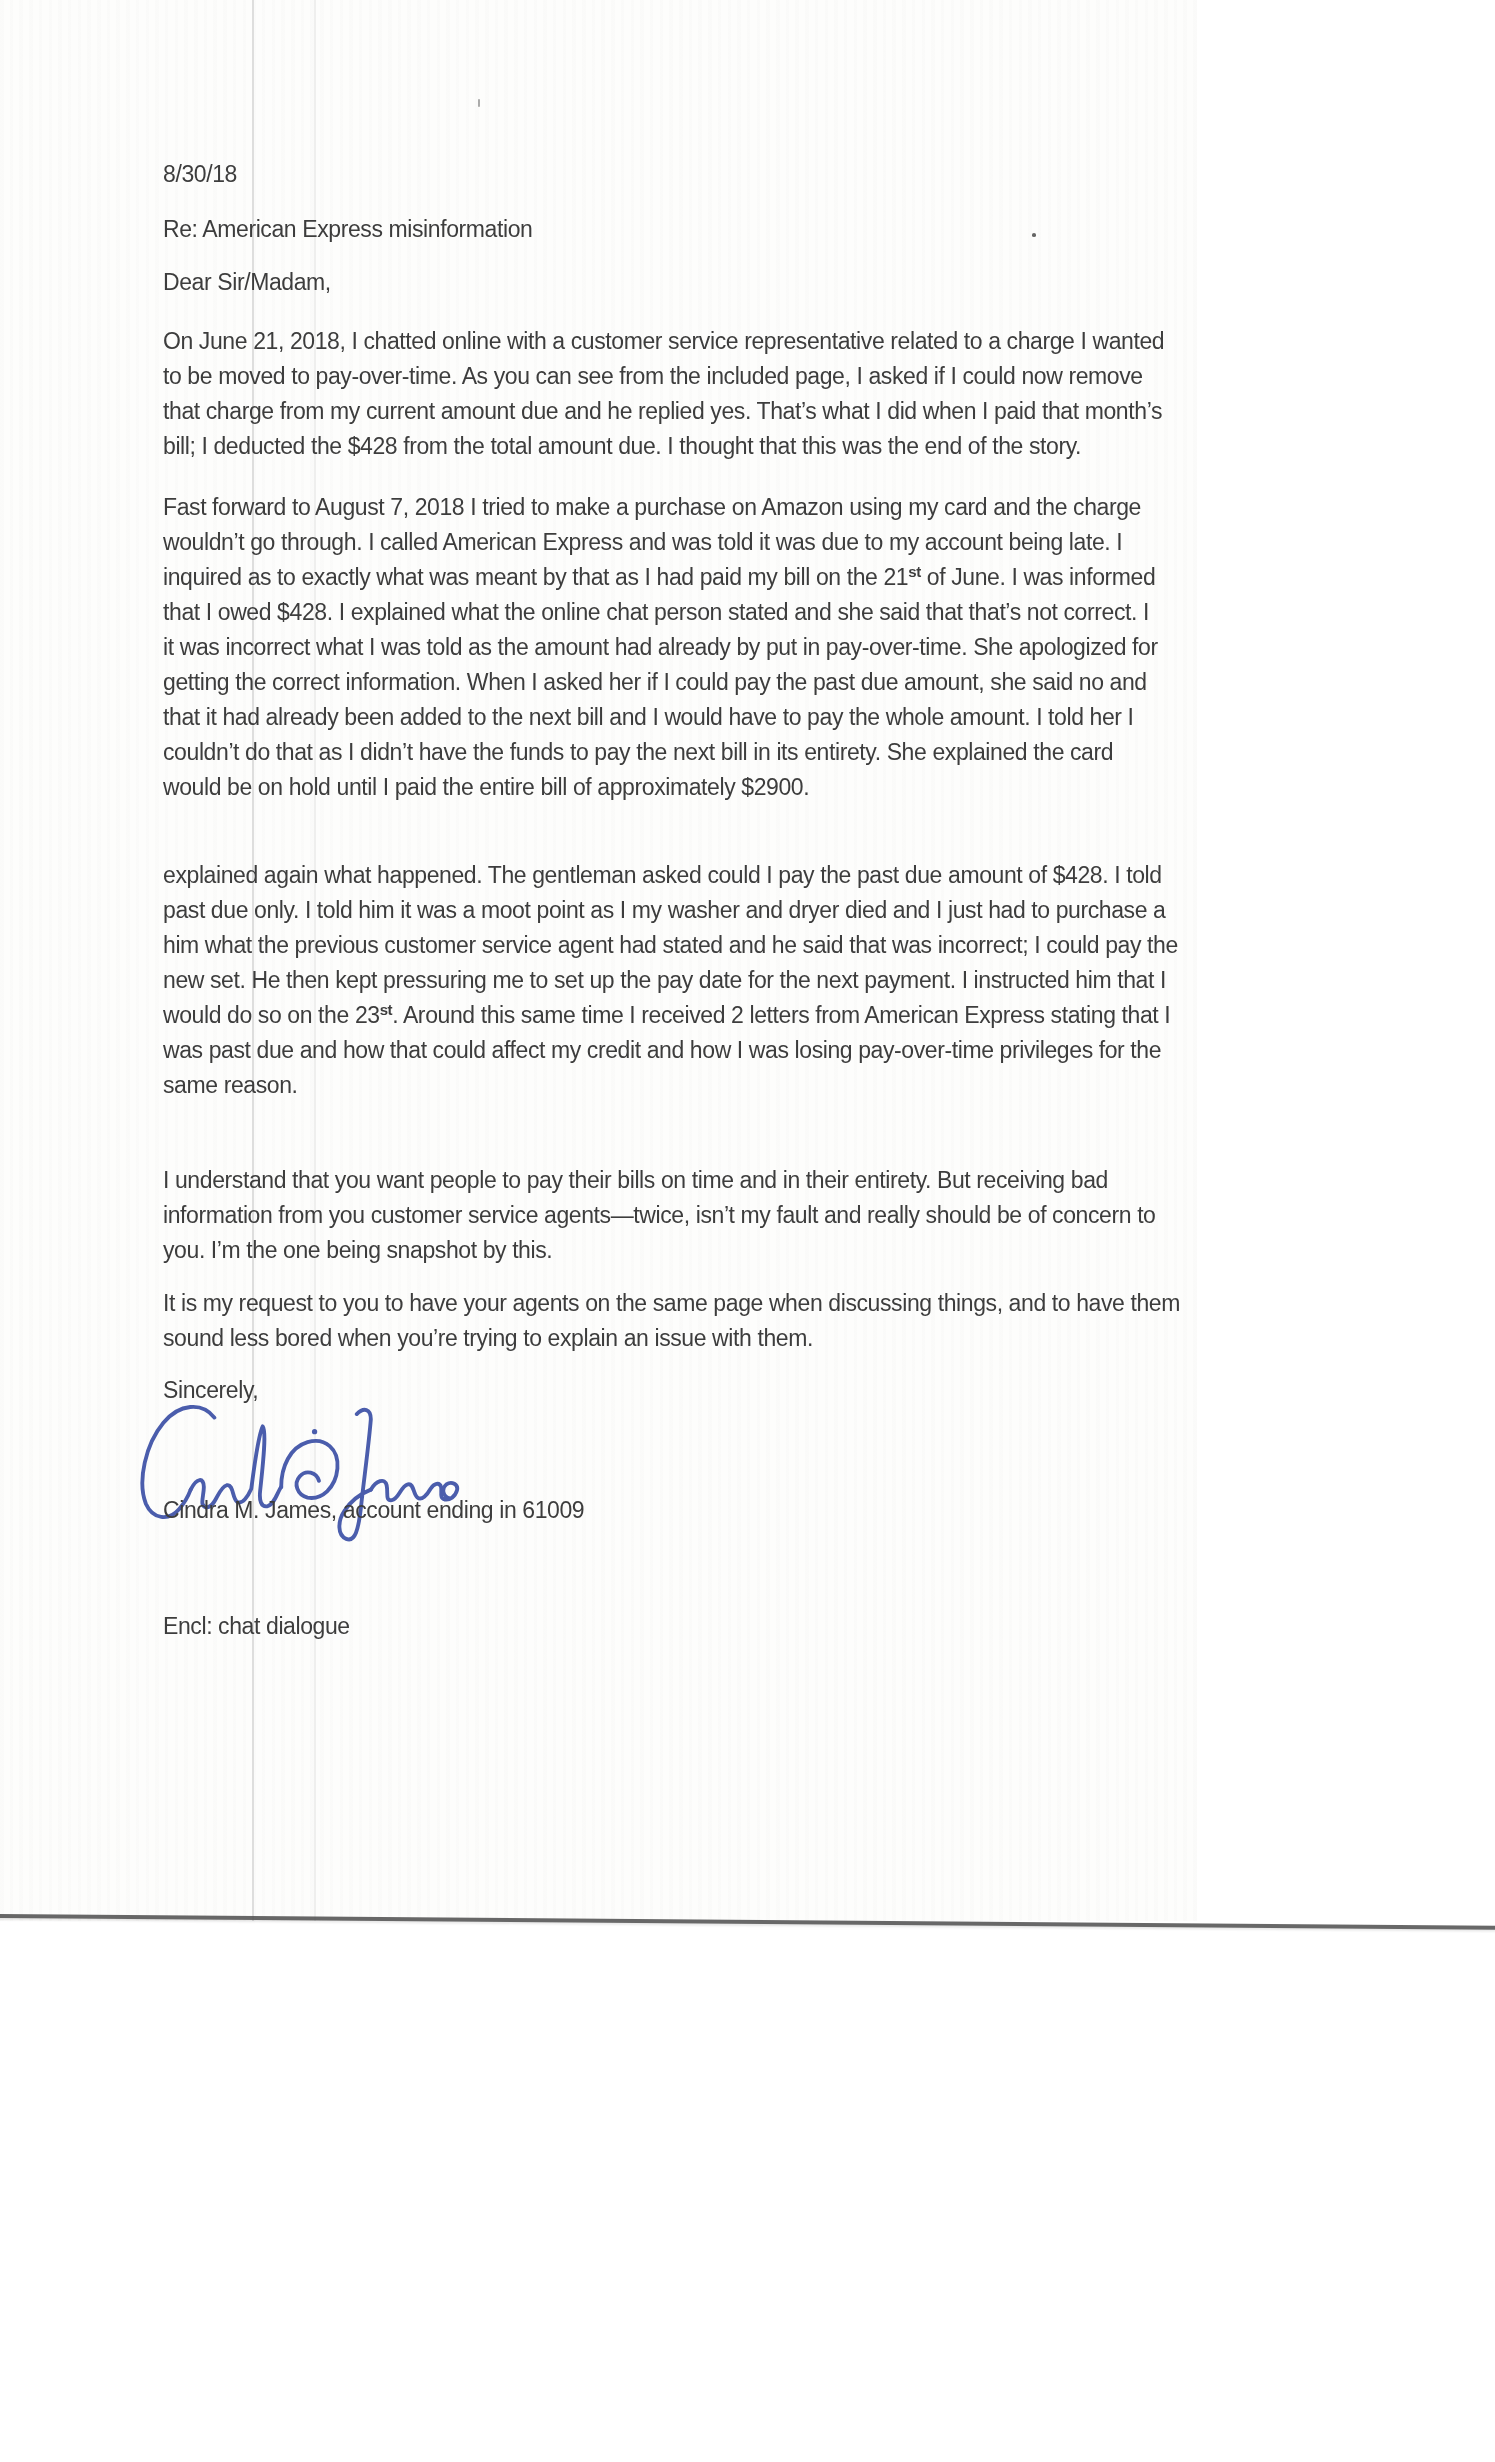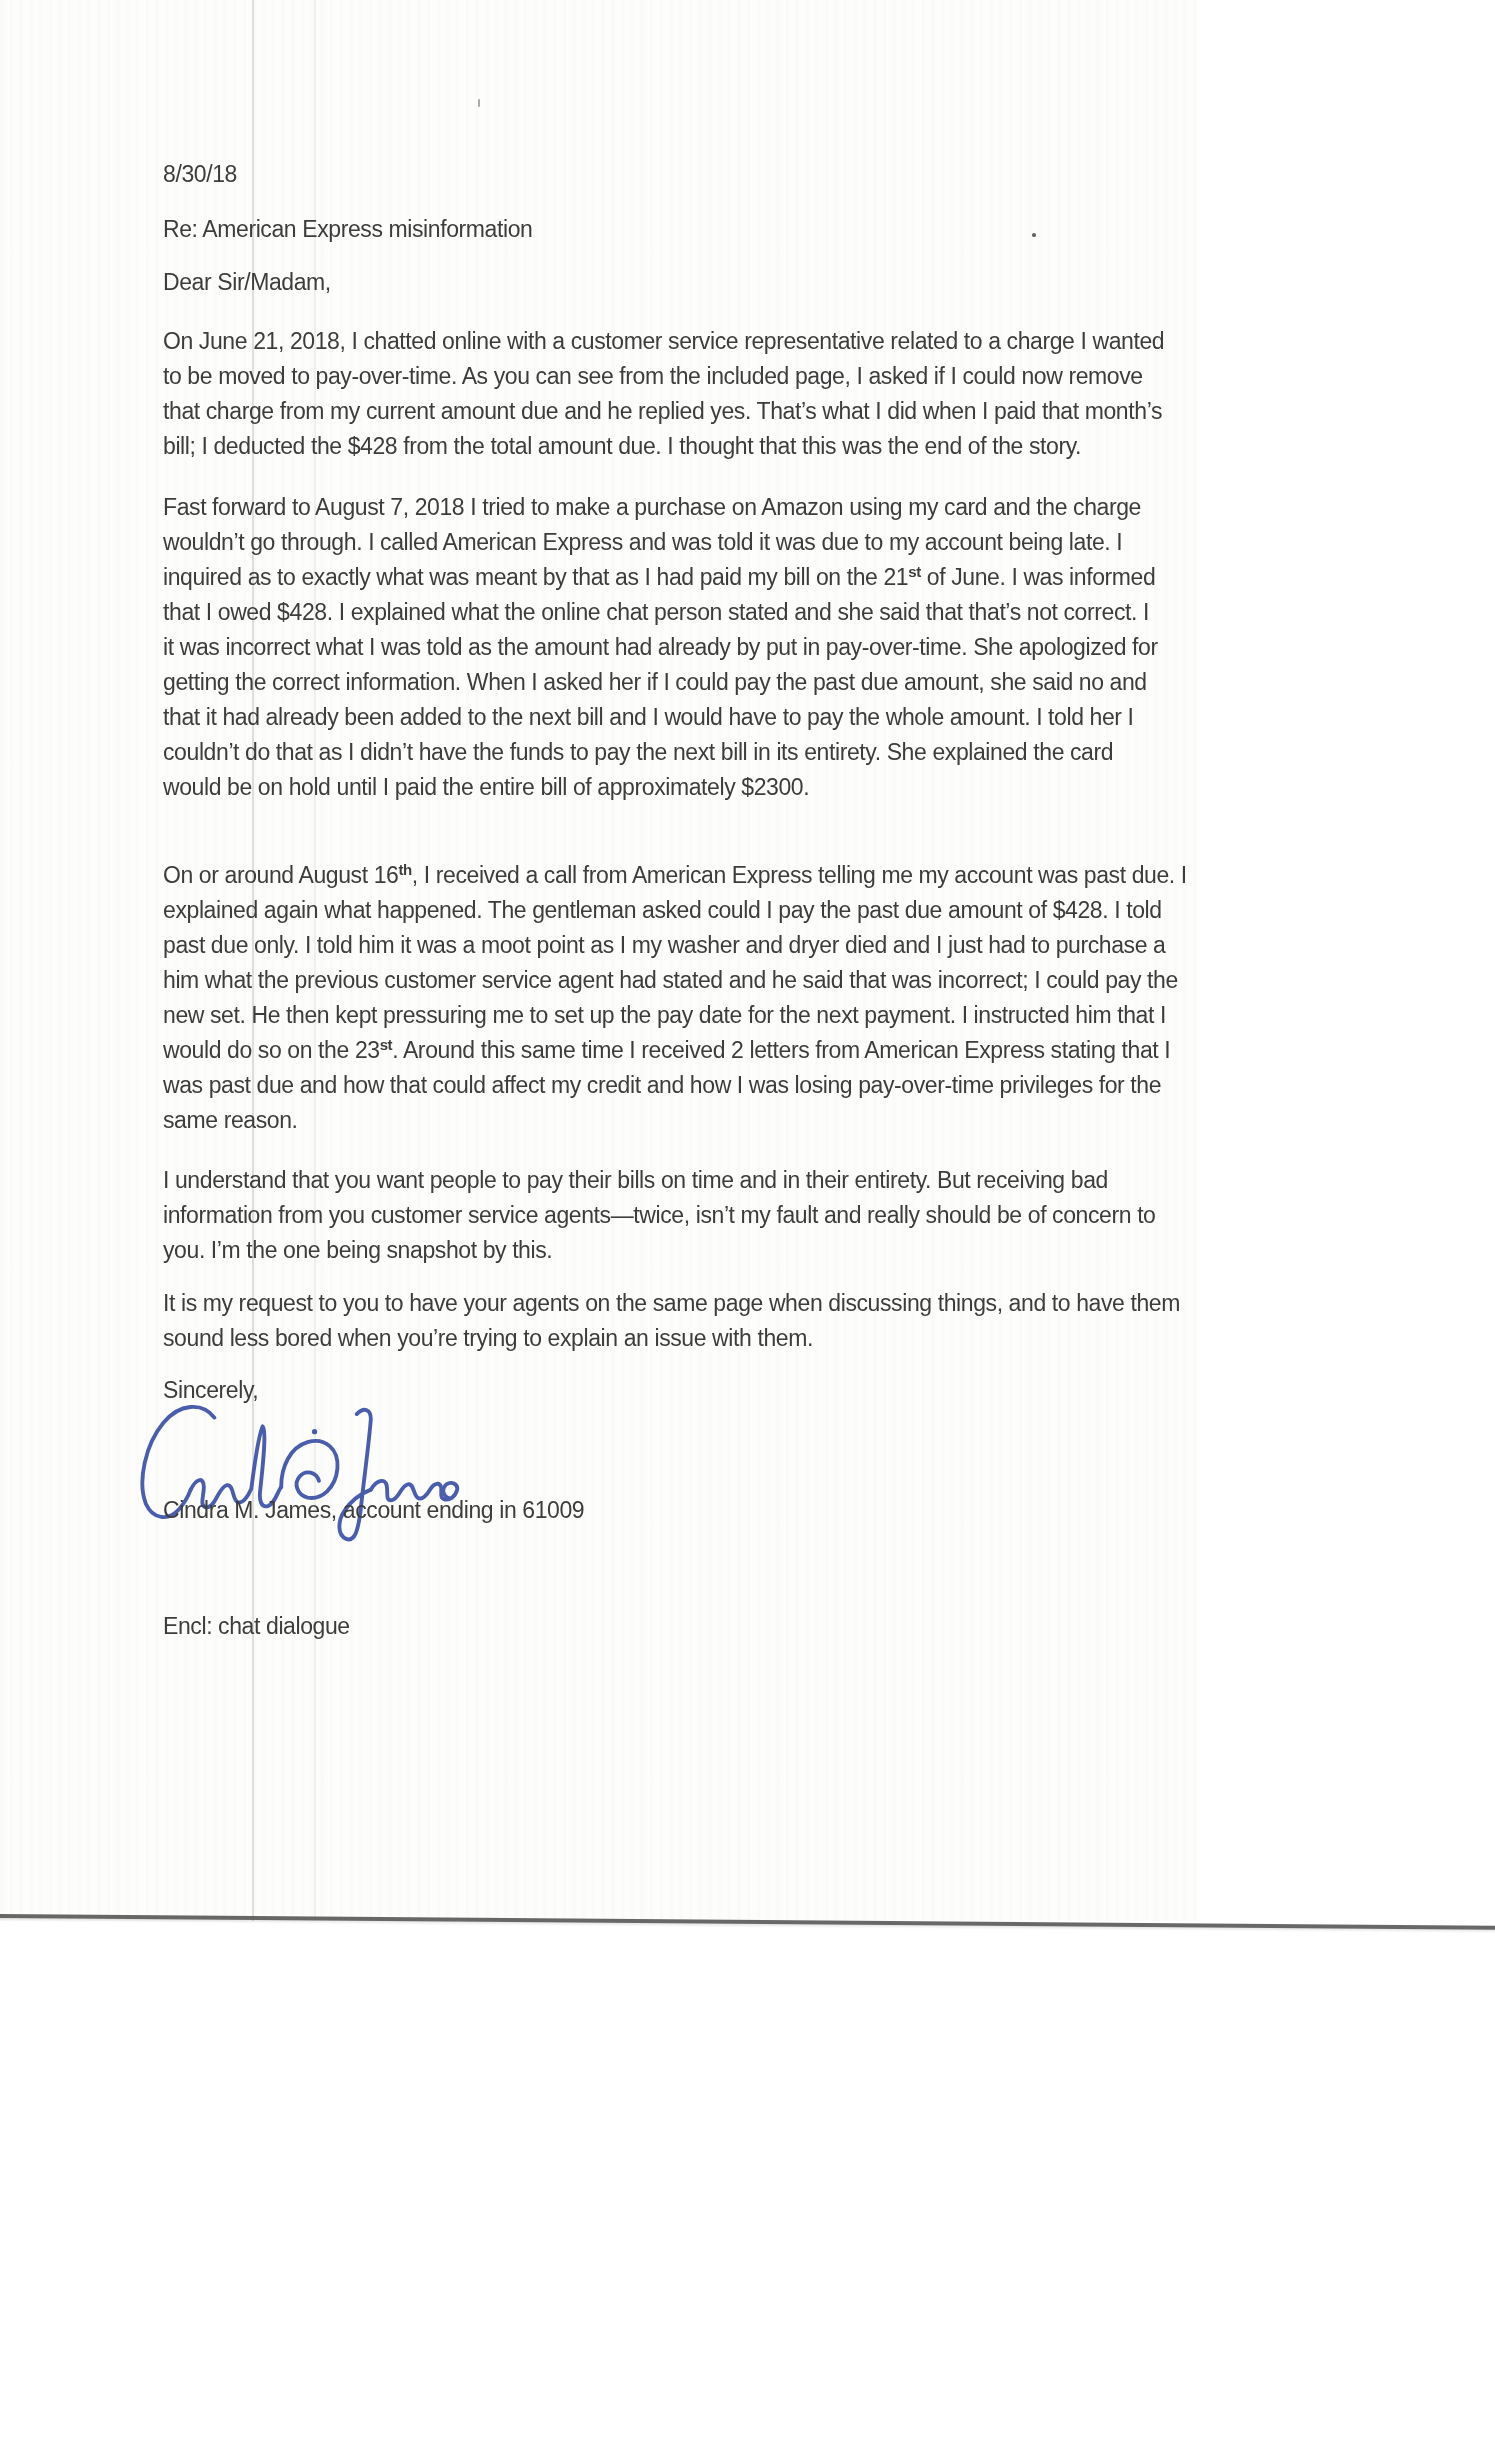--- a/index.html
+++ b/index.html
@@ -96,24 +96,23 @@
       </div>
     <div class="txt" style="top:490px">
         <div class="line"><span>Fast forward to August 7, 2018 I tried to make a purchase on Amazon using my card and the charge</span></div>
         <div class="line"><span>wouldn’t go through. I called American Express and was told it was due to my account being late. I</span></div>
         <div class="line"><span>inquired as to exactly what was meant by that as I had paid my bill on the 21</span><sup>st</sup><span> of June. I was informed</span></div>
         <div class="line"><span>that I owed $428. I explained what the online chat person stated and she said that that’s not correct. I</span></div>
         <div class="line"><span>it was incorrect what I was told as the amount had already by put in pay-over-time. She apologized for</span></div>
         <div class="line"><span>getting the correct information. When I asked her if I could pay the past due amount, she said no and</span></div>
         <div class="line"><span>that it had already been added to the next bill and I would have to pay the whole amount. I told her I</span></div>
         <div class="line"><span>couldn’t do that as I didn’t have the funds to pay the next bill in its entirety. She explained the card</span></div>
-        <div class="line"><span>would be on hold until I paid the entire bill of approximately $2300.</span></div>
+        <div class="line"><span>would be on hold until I paid the entire bill of approximately $2900.</span></div>
       </div>
     <div class="txt" style="top:858px">
-        <div class="line"><span>On or around August 16</span><sup>th</sup><span>, I received a call from American Express telling me my account was past due. I</span></div>
         <div class="line"><span>explained again what happened. The gentleman asked could I pay the past due amount of $428. I told</span></div>
         <div class="line"><span>past due only. I told him it was a moot point as I my washer and dryer died and I just had to purchase a</span></div>
         <div class="line"><span>him what the previous customer service agent had stated and he said that was incorrect; I could pay the</span></div>
         <div class="line"><span>new set. He then kept pressuring me to set up the pay date for the next payment. I instructed him that I</span></div>
         <div class="line"><span>would do so on the 23</span><sup>st</sup><span>. Around this same time I received 2 letters from American Express stating that I</span></div>
         <div class="line"><span>was past due and how that could affect my credit and how I was losing pay-over-time privileges for the</span></div>
         <div class="line"><span>same reason.</span></div>
       </div>
     <div class="txt" style="top:1163px">
         <div class="line"><span>I understand that you want people to pay their bills on time and in their entirety. But receiving bad</span></div>

